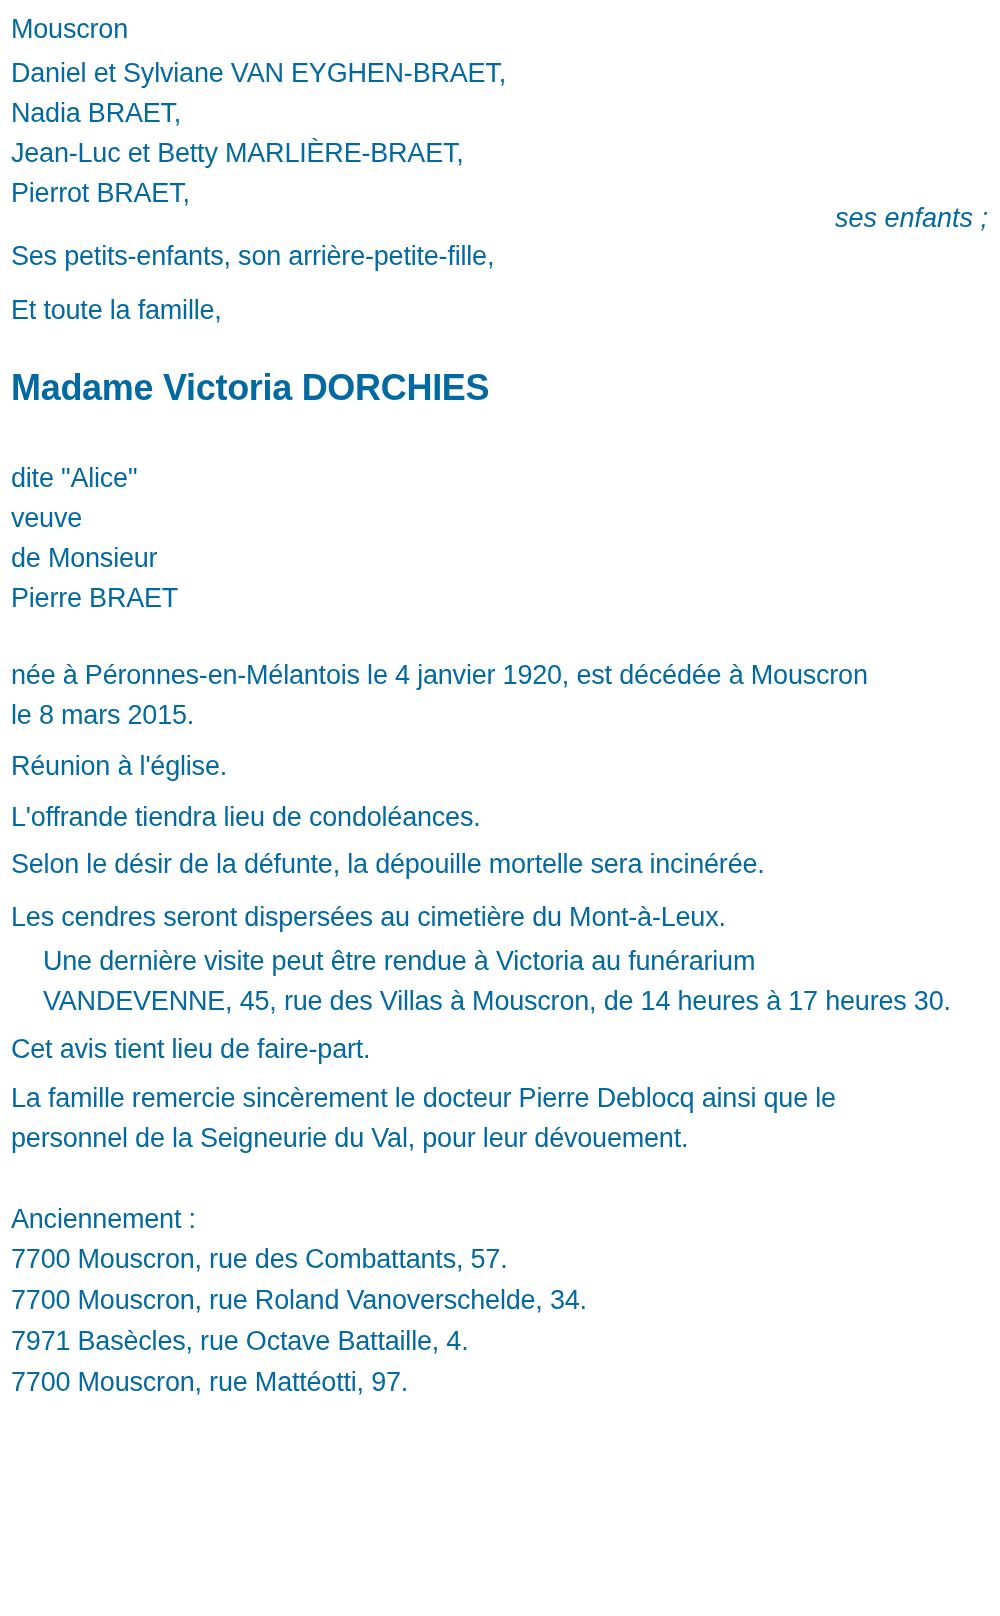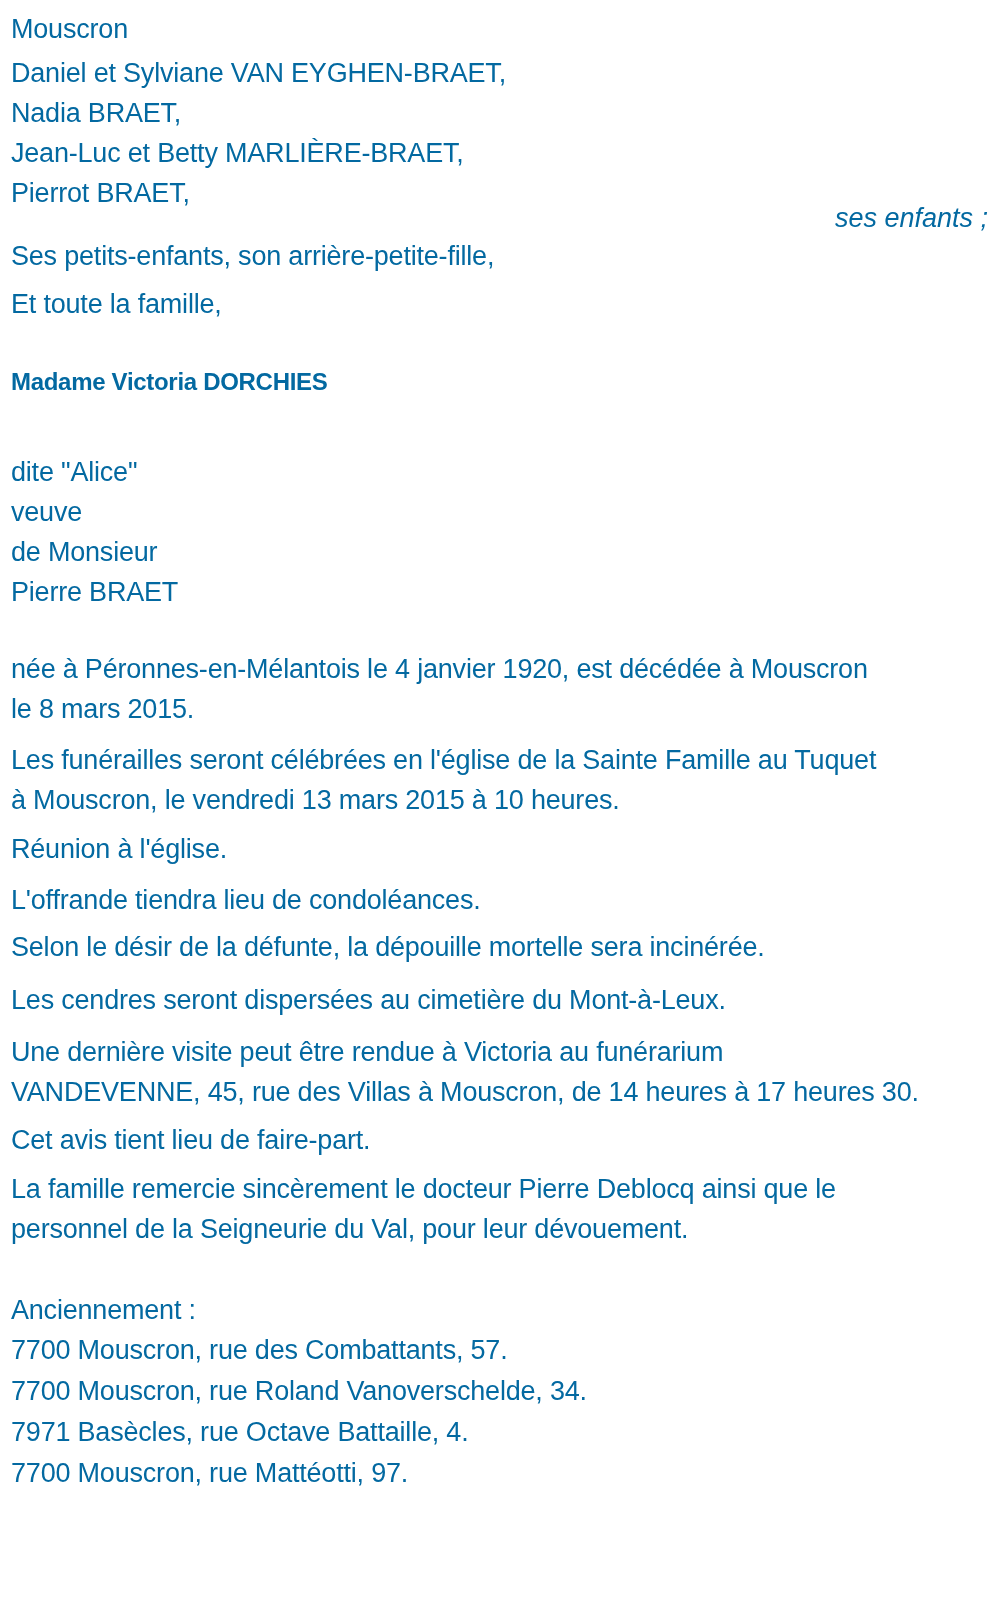--- a/index.html
+++ b/index.html
@@ -24,39 +24,39 @@
   .place          { margin-bottom: 4px; }
   .names          { margin-bottom: 0; }
   .relation {
     line-height: 30px;
     margin-top: -10px;
     margin-bottom: 3px;
     text-align: right;
     font-style: italic;
     letter-spacing: 0;
   }
-  .grandchildren  { margin-bottom: 8px; }
+  .grandchildren  { margin-bottom: 14px; }
   .family         { margin-bottom: 35px; }
   .announcement   { margin-bottom: 0; }
   .deceased {
-    font-size: 24px;
+    font-size: 36px;
     line-height: 46px;
     font-weight: 700;
     margin-top: 35px;
     margin-bottom: 0;
     letter-spacing: -0.3px;
   }
   .alias-status   { margin-top: 47px; margin-bottom: 37px; }
   .para-birth     { margin-bottom: 11px; }
   .para-funeral   { margin-bottom: 9px; }
   .para-meeting   { margin-bottom: 11px; }
   .para-offering  { margin-bottom: 7px; }
   .para-wish      { margin-bottom: 13px; }
-  .para-ashes     { margin-bottom: 12px; }
-  .para-visit     { margin-bottom: 8px; }
+  .para-ashes     { margin-bottom: 4px; }
+  .para-visit     { margin-bottom: 8px; margin-left: 32px; }
   .para-notice    { margin-bottom: 9px; }
   .para-thanks    { margin-bottom: 41px; }
   .former-label   { margin-bottom: 0; }
   .addresses      { line-height: 41px; }
 </style>
 </head>
 <body style="background: rgb(255, 255, 255);">
 
 <div class="page" style="color: #0369a1;">
 
@@ -85,24 +85,20 @@
         <div>de Monsieur</div>
         <div>Pierre BRAET</div>
       </div>
   </div>
 
   <div class="para-birth">
       <div>née à Péronnes-en-Mélantois le 4 janvier 1920, est décédée à Mouscron</div>
       <div>le 8 mars 2015.</div>
     </div>
 
-  <div class="para-funeral">
-      <div>Les funérailles seront célébrées en l'église de la Sainte Famille au Tuquet</div>
-      <div>à Mouscron, le vendredi 13 mars 2015 à 10 heures.</div>
-    </div>
 
   <div class="para-meeting">
       <div>Réunion à l'église.</div>
     </div>
 
   <div class="para-offering">
       <div>L'offrande tiendra lieu de condoléances.</div>
     </div>
 
   <div class="para-wish">

